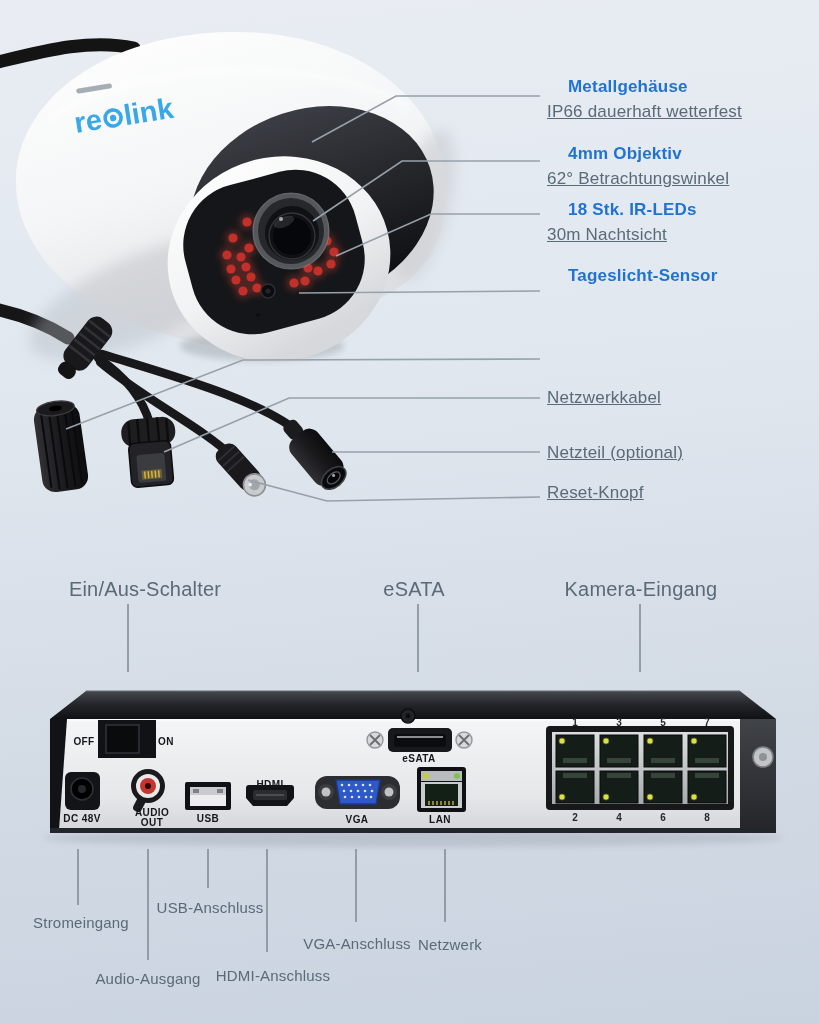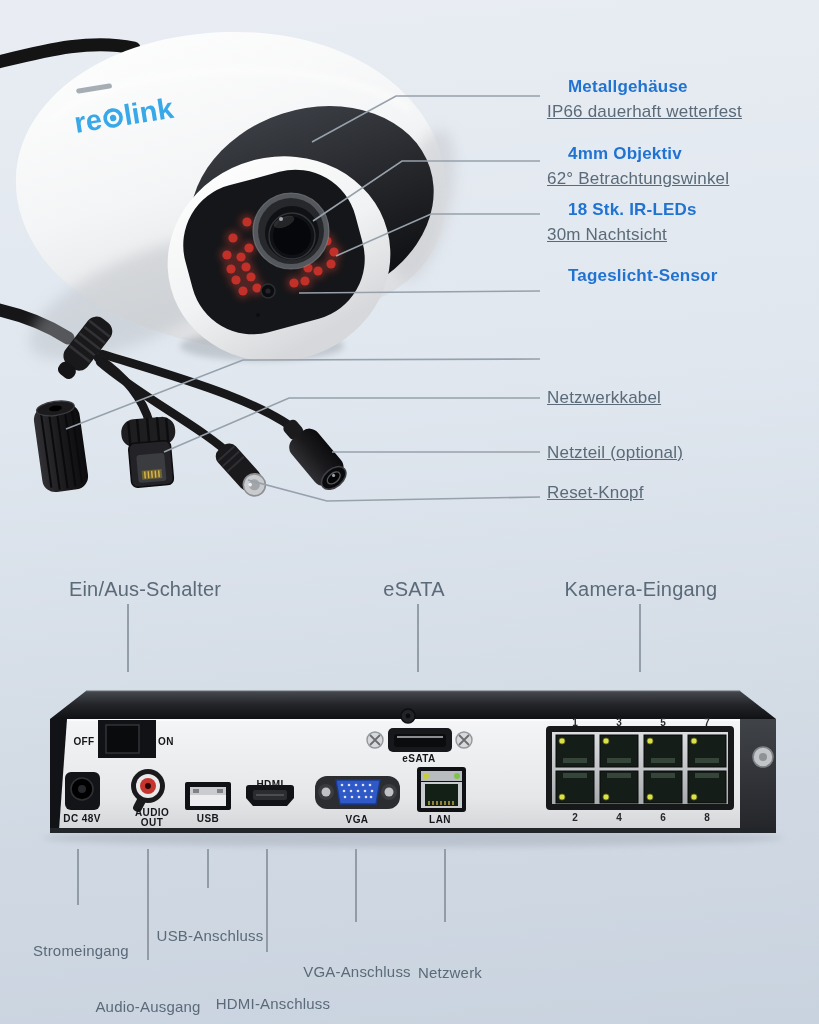--- a/index.html
+++ b/index.html
@@ -8,21 +8,21 @@
     background:linear-gradient(175deg,#e9edf3 0%,#e0e7ef 38%,#d3dbe5 70%,#c9d3df 100%);
     font-family:"Liberation Sans","DejaVu Sans",sans-serif;
   }
   .stage svg{position:absolute;left:0;top:0;}
   .lbl{position:absolute;white-space:nowrap;}
   
   .co-title{left:568px;font-size:17px;font-weight:700;color:#2173d1;letter-spacing:.2px;}
   .co-desc{left:547px;font-size:17px;color:#5a6a78;letter-spacing:.2px;line-height:21px;white-space:pre-line;text-decoration:underline;}
   
   .nvr-lbl{transform:translateX(-50%);font-size:20px;color:#5a6a78;letter-spacing:.2px;}
-  .nvr-lbl2{transform:translateX(-50%);font-size:15px;color:#5a6a78;letter-spacing:.2px;margin-top:28px;}
+  .nvr-lbl2{transform:translateX(-50%);font-size:15px;color:#5a6a78;letter-spacing:.2px;}
   
   .plabel{position:absolute;transform:translate(-50%,-50%);font-size:10px;font-weight:700;
           color:#15161a;letter-spacing:.4px;white-space:nowrap;}
   .pnum{position:absolute;transform:translate(-50%,-50%);font-size:10px;font-weight:600;
         color:#26282b;white-space:nowrap;}
 </style>
 </head>
 <body>
 
 <div class="stage">

